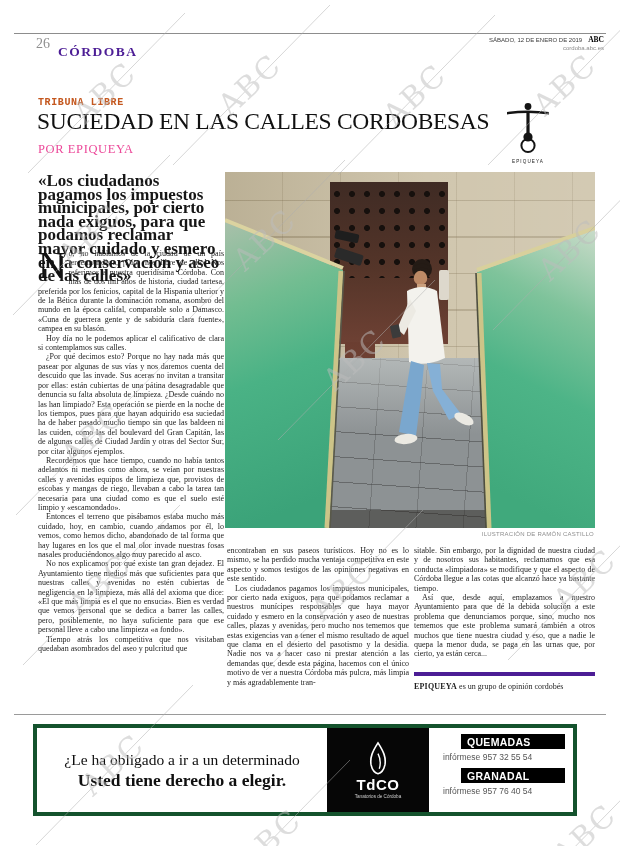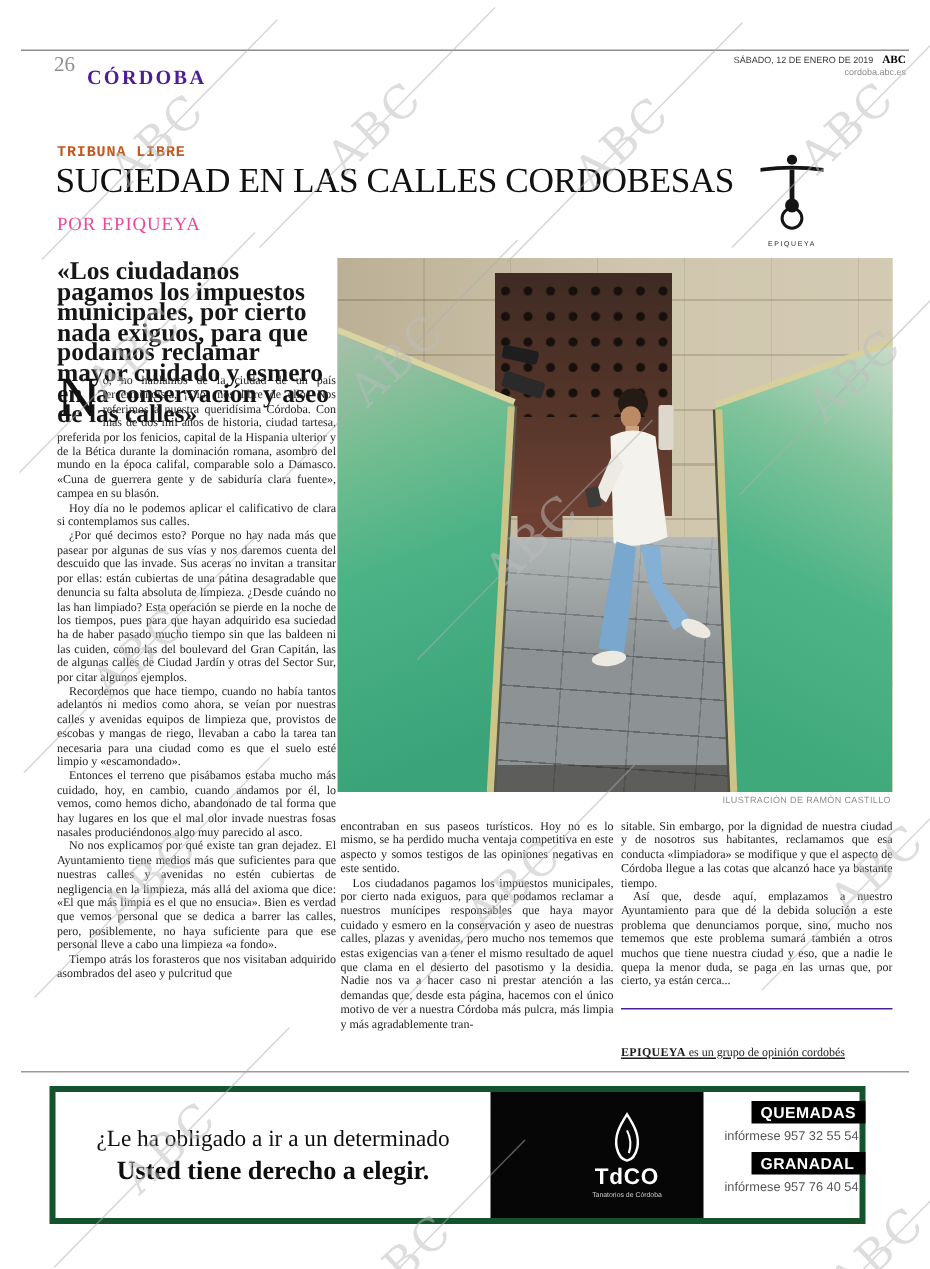--- a/index.html
+++ b/index.html
@@ -28,22 +28,22 @@
   .pull-quote{left:38px;top:174px;width:186px;font-size:17px;font-weight:bold;line-height:13.6px;color:#161616;}
 
   
   .col{font-size:8px;line-height:9.4px;text-align:justify;color:#1d1d1d;overflow:hidden;}
   .col p{margin:0;}
   .col p + p{text-indent:8px;}
   .col1{left:38px;top:249px;width:186px;height:462px;}
   .col2{left:227px;top:546px;width:182px;height:160px;}
   .col3{left:414px;top:546px;width:181px;height:122px;}
   .dropcap{float:left;font-size:38px;line-height:29px;padding:2px 3px 0 0;color:#111;}
-  .footer-note{left:414px;top:672px;width:181px;border-top:1px solid #4c1d95;padding-top:24px;
-               font-size:8px;color:#1d1d1d;text-decoration:underline;}
+  .footer-note{left:414px;top:672px;width:181px;border-top:4px solid #4c1d95;padding-top:6px;
+               font-size:8px;color:#1d1d1d;}
   .footer-note b{letter-spacing:.2px;}
 
   
   .photo{left:225px;top:172px;width:370px;height:356px;overflow:hidden;background:#cbc0a4;}
   .ph-wall{left:0;top:0;width:370px;height:356px;
     background-color:#cbc0a5;
     background-image:
       linear-gradient(90deg,rgba(90,80,55,.14) 0%,rgba(255,255,255,.10) 55%,rgba(255,255,255,.16) 100%),
       repeating-linear-gradient(0deg,transparent 0 35px,rgba(122,106,74,.35) 35px 36.5px),
       repeating-linear-gradient(90deg,transparent 0 57px,rgba(122,106,74,.20) 57px 58px);}
@@ -64,21 +64,21 @@
   .photo-credit{left:225px;top:531px;width:369px;text-align:right;font-family:"Liberation Sans",sans-serif;
                 font-size:6px;letter-spacing:.25px;color:#8e8e8e;}
 
   
   .bottom-rule{left:14px;right:14px;top:714px;border-top:1px solid #9a9a9a;}
   .ad{left:33px;top:724px;width:536px;height:84px;border:4px solid #14532d;display:flex;background:#fff;}
   .ad-text{flex:0 0 290px;display:flex;flex-direction:column;justify-content:center;text-align:center;
            font-size:15.5px;line-height:18.5px;color:#0f0f0f;}
   .ad-claim{font-weight:bold;font-size:17.5px;margin-top:2px;}
   .ad-logo{flex:0 0 102px;background:#060606;color:#fff;display:flex;flex-direction:column;align-items:center;
-           justify-content:center;padding-left:40px;}
+           justify-content:center;}
   .ad-logo-text{font-family:"Liberation Sans",sans-serif;font-weight:bold;font-size:15px;letter-spacing:.5px;margin-top:1px;}
   .ad-logo-sub{font-family:"Liberation Sans",sans-serif;font-size:4.6px;color:#cfcfcf;margin-top:1px;}
   .ad-contacts{flex:1;padding:6px 8px 0 12px;font-family:"Liberation Sans",sans-serif;}
   .contact-bar{background:#000;color:#fff;font-weight:bold;font-size:10.5px;padding:1.5px 6px;letter-spacing:.3px;margin-left:20px;}
   .contact-info{font-size:8.5px;color:#555;margin:3px 0 6px 2px;}
 
   
   .wm-layer{left:0;top:0;width:620px;height:846px;pointer-events:none;opacity:.5;z-index:40;}
   .wm{position:absolute;width:170px;height:170px;}
 </style>
@@ -167,21 +167,21 @@
   </div>
   <div class="abs photo-credit">ILUSTRACIÓN DE RAMÓN CASTILLO</div>
 
   <div class="abs col col1">
     <p><span class="dropcap">N</span><span>o, no hablamos de la ciudad de un país tercermundista, ¡Dios nos libre de ello! Nos referimos a nuestra queridísima Córdoba. Con más de dos mil años de historia, ciudad tartesa, preferida por los fenicios, capital de la Hispania ulterior y de la Bética durante la dominación romana, asombro del mundo en la época califal, comparable solo a Damasco. «Cuna de guerrera gente y de sabiduría clara fuente», campea en su blasón.</span></p>
     <p>Hoy día no le podemos aplicar el calificativo de clara si contemplamos sus calles.</p>
     <p>¿Por qué decimos esto? Porque no hay nada más que pasear por algunas de sus vías y nos daremos cuenta del descuido que las invade. Sus aceras no invitan a transitar por ellas: están cubiertas de una pátina desagradable que denuncia su falta absoluta de limpieza. ¿Desde cuándo no las han limpiado? Esta operación se pierde en la noche de los tiempos, pues para que hayan adquirido esa suciedad ha de haber pasado mucho tiempo sin que las baldeen ni las cuiden, como las del boulevard del Gran Capitán, las de algunas calles de Ciudad Jardín y otras del Sector Sur, por citar algunos ejemplos.</p>
     <p>Recordemos que hace tiempo, cuando no había tantos adelantos ni medios como ahora, se veían por nuestras calles y avenidas equipos de limpieza que, provistos de escobas y mangas de riego, llevaban a cabo la tarea tan necesaria para una ciudad como es que el suelo esté limpio y «escamondado».</p>
     <p>Entonces el terreno que pisábamos estaba mucho más cuidado, hoy, en cambio, cuando andamos por él, lo vemos, como hemos dicho, abandonado de tal forma que hay lugares en los que el mal olor invade nuestras fosas nasales produciéndonos algo muy parecido al asco.</p>
     <p>No nos explicamos por qué existe tan gran dejadez. El Ayuntamiento tiene medios más que suficientes para que nuestras calles y avenidas no estén cubiertas de negligencia en la limpieza, más allá del axioma que dice: «El que más limpia es el que no ensucia». Bien es verdad que vemos personal que se dedica a barrer las calles, pero, posiblemente, no haya suficiente para que ese personal lleve a cabo una limpieza «a fondo».</p>
-    <p>Tiempo atrás los forasteros que nos visitaban adquirido asombrados del aseo y pulcritud que</p>
+    <p>Tiempo atrás los competitiva que nos visitaban quedaban asombrados del aseo y pulcritud que</p>
   </div>
 
   <div class="abs col col2">
     <p>encontraban en sus paseos turísticos. Hoy no es lo mismo, se ha perdido mucha ventaja competitiva en este aspecto y somos testigos de las opiniones negativas en este sentido.</p>
     <p>Los ciudadanos pagamos los impuestos municipales, por cierto nada exiguos, para que podamos reclamar a nuestros munícipes responsables que haya mayor cuidado y esmero en la conservación y aseo de nuestras calles, plazas y avenidas, pero mucho nos tememos que estas exigencias van a tener el mismo resultado de aquel que clama en el desierto del pasotismo y la desidia. Nadie nos va a hacer caso ni prestar atención a las demandas que, desde esta página, hacemos con el único motivo de ver a nuestra Córdoba más pulcra, más limpia y más agradablemente tran-</p>
   </div>
 
   <div class="abs col col3">
     <p>sitable. Sin embargo, por la dignidad de nuestra ciudad y de nosotros sus habitantes, reclamamos que esa conducta «limpiadora» se modifique y que el aspecto de Córdoba llegue a las cotas que alcanzó hace ya bastante tiempo.</p>
     <p>Así que, desde aquí, emplazamos a nuestro Ayuntamiento para que dé la debida solución a este problema que denunciamos porque, sino, mucho nos tememos que este problema sumará también a otros muchos que tiene nuestra ciudad y eso, que a nadie le quepa la menor duda, se paga en las urnas que, por cierto, ya están cerca...</p>

